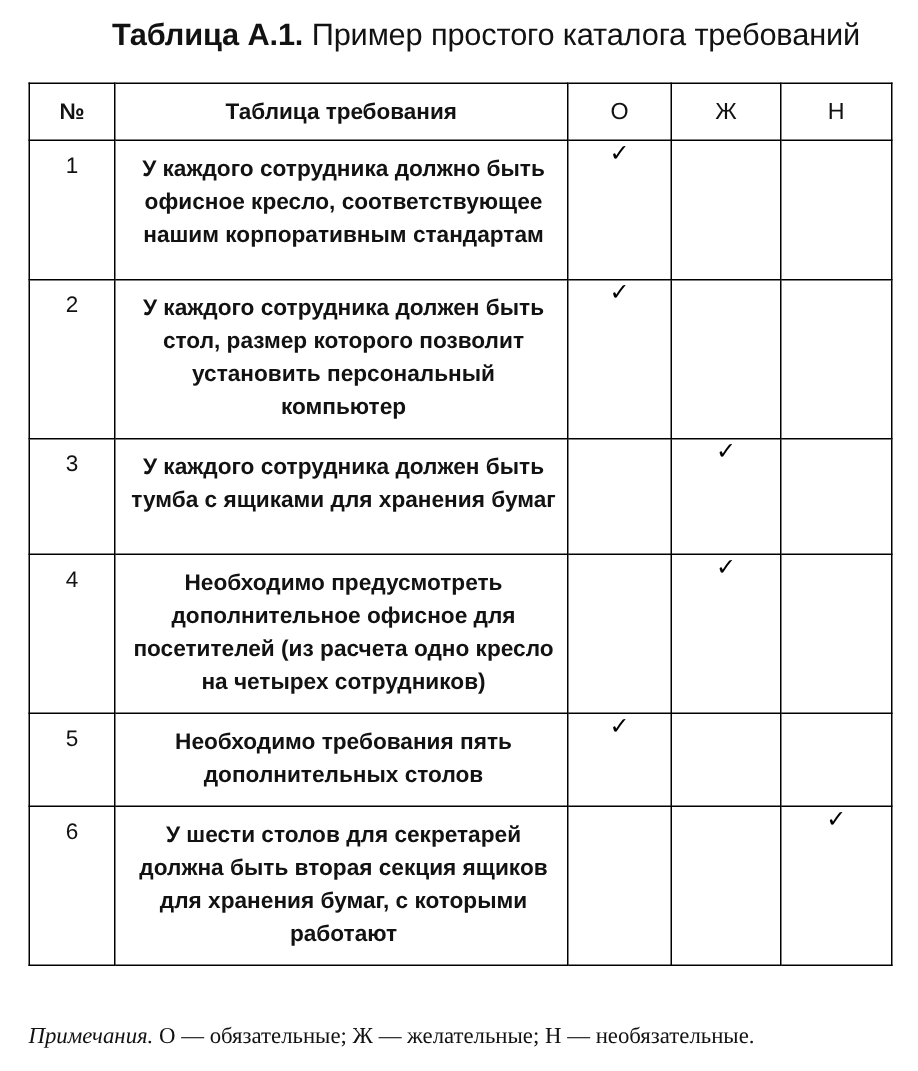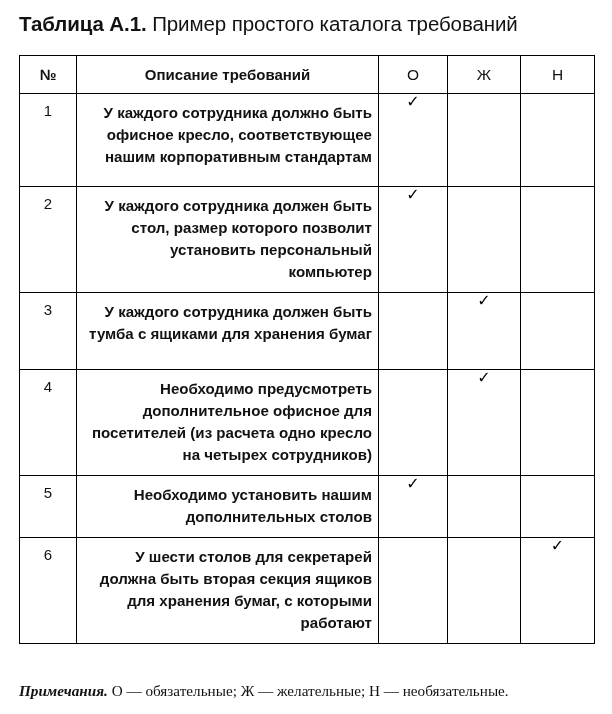--- a/index.html
+++ b/index.html
@@ -17,28 +17,29 @@
   .page {
     position: relative;
     width: 612px;
     height: 714px;
     box-sizing: border-box;
   }
 
   
   .caption {
     position: absolute;
-    left: 19px;
+    left: 35px;
     top: 10px;
     width: 578px;
     font-size: 20.5px;
     line-height: 28px;
     letter-spacing: -0.1px;
     color: #121212;
     white-space: nowrap;
+    text-align: center;
   }
   .caption .caption-label {
     font-weight: bold;
   }
   .caption .caption-text {
     font-weight: normal;
   }
 
   
   .req-table {
@@ -84,21 +85,21 @@
     font-weight: normal;
     padding-top: 8px;
     color: #121212;
   }
   td.cell-desc {
     padding: 8px 6px 9px 9px;
     font-size: 15.1px;
     line-height: 22px;
     font-weight: bold;
     color: #121212;
-    text-align: right;
+    text-align: center;
   }
   td.cell-mark {
     vertical-align: middle;
     text-align: center;
     font-size: 17px;
     line-height: 1;
     color: #000000;
   }
   td.cell-mark .tick {
     display: inline-block;
@@ -123,21 +124,20 @@
     top: 681px;
     width: 580px;
     font-family: "Liberation Serif", serif;
     font-size: 15.2px;
     line-height: 20px;
     color: #121212;
     white-space: nowrap;
   }
   .footnote .fn-label {
     font-style: italic;
-    font-weight: bold;
   }
   .footnote .fn-text {
     font-style: normal;
   }
 </style>
 </head>
 <body>
 
 <div class="page">
 
@@ -149,21 +149,21 @@
     <colgroup>
       <col class="c-num">
       <col class="c-desc">
       <col class="c-o">
       <col class="c-zh">
       <col class="c-n">
     </colgroup>
     <thead>
       <tr>
         <th class="h-num">№</th>
-        <th class="h-desc">Описание требований</th>
+        <th class="h-desc">Таблица требования</th>
         <th class="h-mark">О</th>
         <th class="h-mark">Ж</th>
         <th class="h-mark">Н</th>
       </tr>
     </thead>
     <tbody>
 
       <tr class="r-1">
         <td class="cell-num">1</td>
         <td class="cell-desc">У каждого сотрудника должно быть офисное кресло, соответствующее нашим корпоративным стандартам</td>
@@ -191,21 +191,21 @@
       <tr class="r-4">
         <td class="cell-num">4</td>
         <td class="cell-desc">Необходимо предусмотреть дополнительное офисное для посетителей (из расчета одно кресло на четырех сотрудников)</td>
         <td class="cell-mark"><span class="tick"></span></td>
         <td class="cell-mark"><span class="tick">✓</span></td>
         <td class="cell-mark"><span class="tick"></span></td>
       </tr>
 
       <tr class="r-5">
         <td class="cell-num">5</td>
-        <td class="cell-desc">Необходимо установить нашим дополнительных столов</td>
+        <td class="cell-desc">Необходимо требования пять дополнительных столов</td>
         <td class="cell-mark"><span class="tick">✓</span></td>
         <td class="cell-mark"><span class="tick"></span></td>
         <td class="cell-mark"><span class="tick"></span></td>
       </tr>
 
       <tr class="r-6">
         <td class="cell-num">6</td>
         <td class="cell-desc">У шести столов для секретарей должна быть вторая секция ящиков для хранения бумаг, с которыми работают</td>
         <td class="cell-mark"><span class="tick"></span></td>
         <td class="cell-mark"><span class="tick"></span></td>

